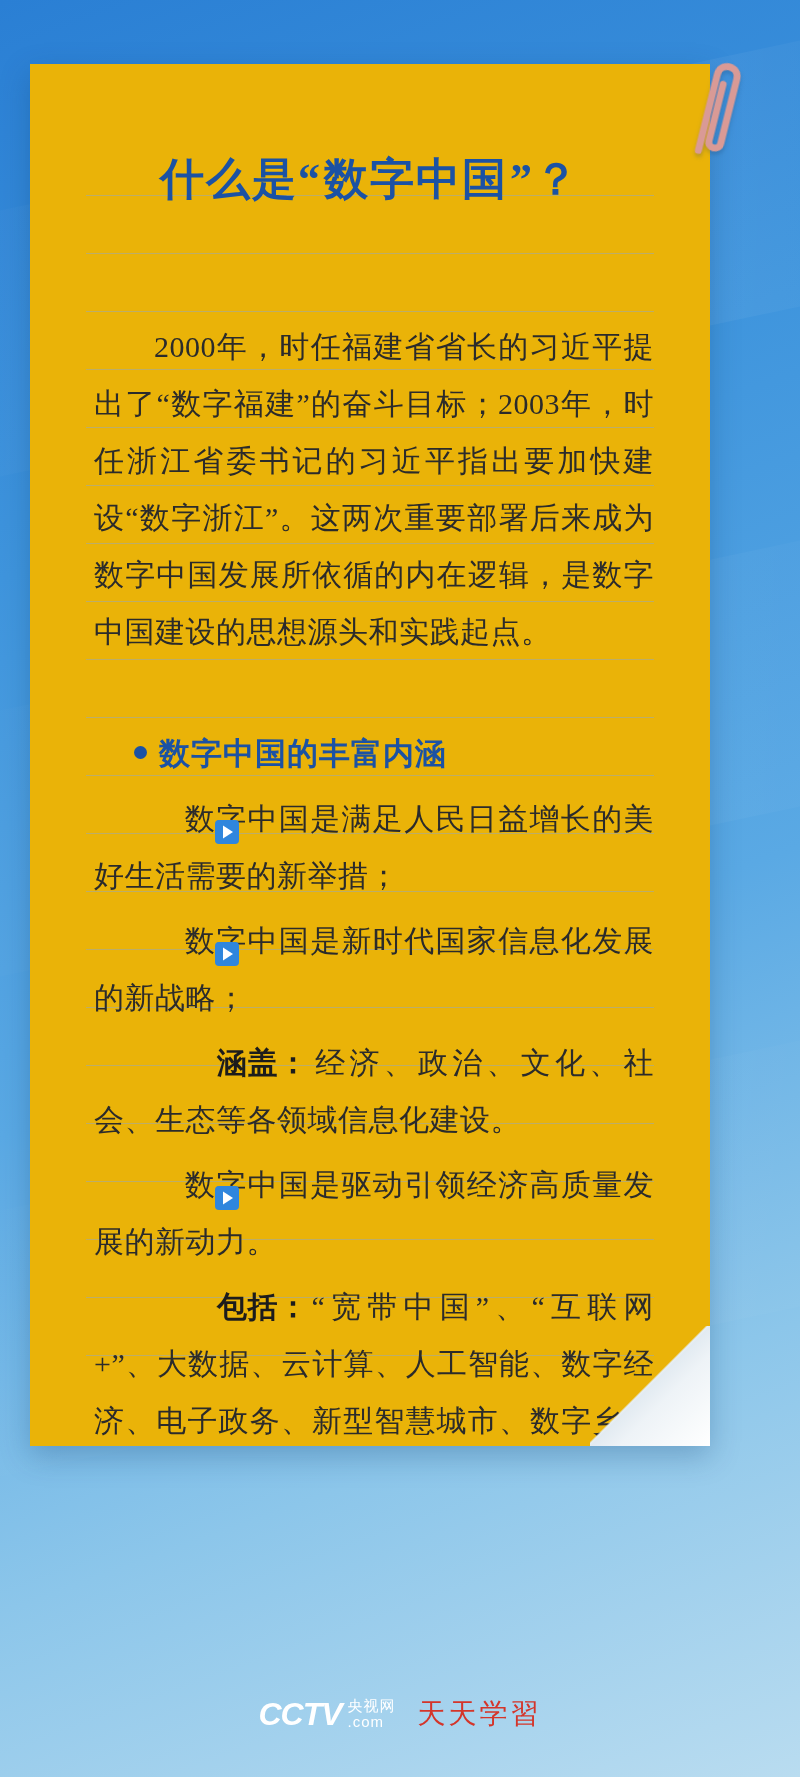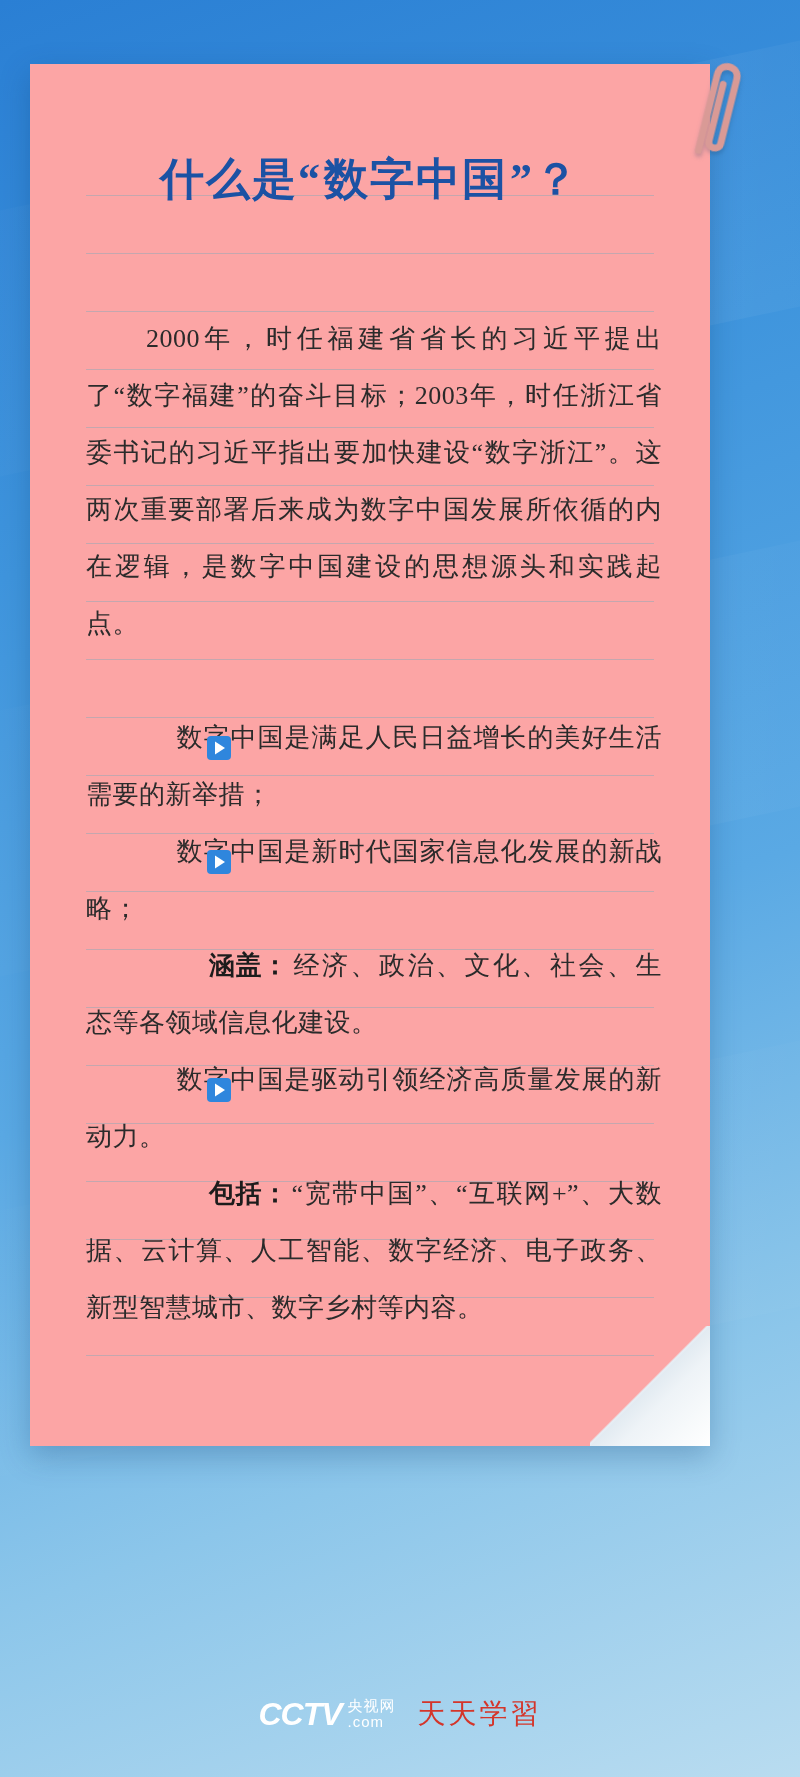--- a/index.html
+++ b/index.html
@@ -29,21 +29,21 @@
   .bg-streak.s2 { top: 620px; opacity: .7; }
   .bg-streak.s3 { top: 1120px; opacity: .5; }
 
   
   .paper {
     position: absolute;
     left: 30px;
     top: 64px;
     width: 680px;
     height: 1382px;
-    background: #fca5a5;
+    background: #eab308;
     box-shadow: 0 10px 28px rgba(16, 60, 110, 0.28);
     overflow: hidden;
   }
 
   
   .rules {
     position: absolute;
     left: 56px;
     right: 56px;
     top: 74px;
@@ -126,22 +126,22 @@
   }
 
   
   .body {
     position: absolute;
     left: 56px;
     right: 48px;
     top: 246px;
   }
   p.para {
-    margin: 0;
-    font-size: 26px;
+    margin: 8px;
+    font-size: 30px;
     line-height: 57px;
     color: #2b2b2b;
     text-align: justify;
     letter-spacing: 0.5px;
   }
   p.indent { text-indent: 60px; }
 
   .gap-1 { height: 57px; }
 
   .section-head {
@@ -257,20 +257,23 @@
     <div class="title">
       <span>什么是</span><span>“</span><span class="hl">数字中国</span><span>”</span><span>？</span>
     </div>
   </div>
 
   <div class="body">
     <p class="para indent">2000年，时任福建省省长的习近平提出了“数字福建”的奋斗目标；2003年，时任浙江省委书记的习近平指出要加快建设“数字浙江”。这两次重要部署后来成为数字中国发展所依循的内在逻辑，是数字中国建设的思想源头和实践起点。</p>
 
     <div class="gap-1"></div>
 
+    <p class="section-head">
+      <span class="dot"></span><span>数字中国的丰富内涵</span>
+    </p>
 
     <p class="para indent">
       <span class="arrow">
         <svg viewBox="0 0 26 26" width="26" height="26" aria-hidden="true">
           <rect x="1" y="1" width="24" height="24" rx="4" fill="#2f86dd"></rect>
           <polygon points="9,6.5 9,19.5 19,13" fill="#ffffff"></polygon>
         </svg>
       </span><span>数字中国是满足人民日益增长的美好生活需要的新举措；</span>
     </p>
 

